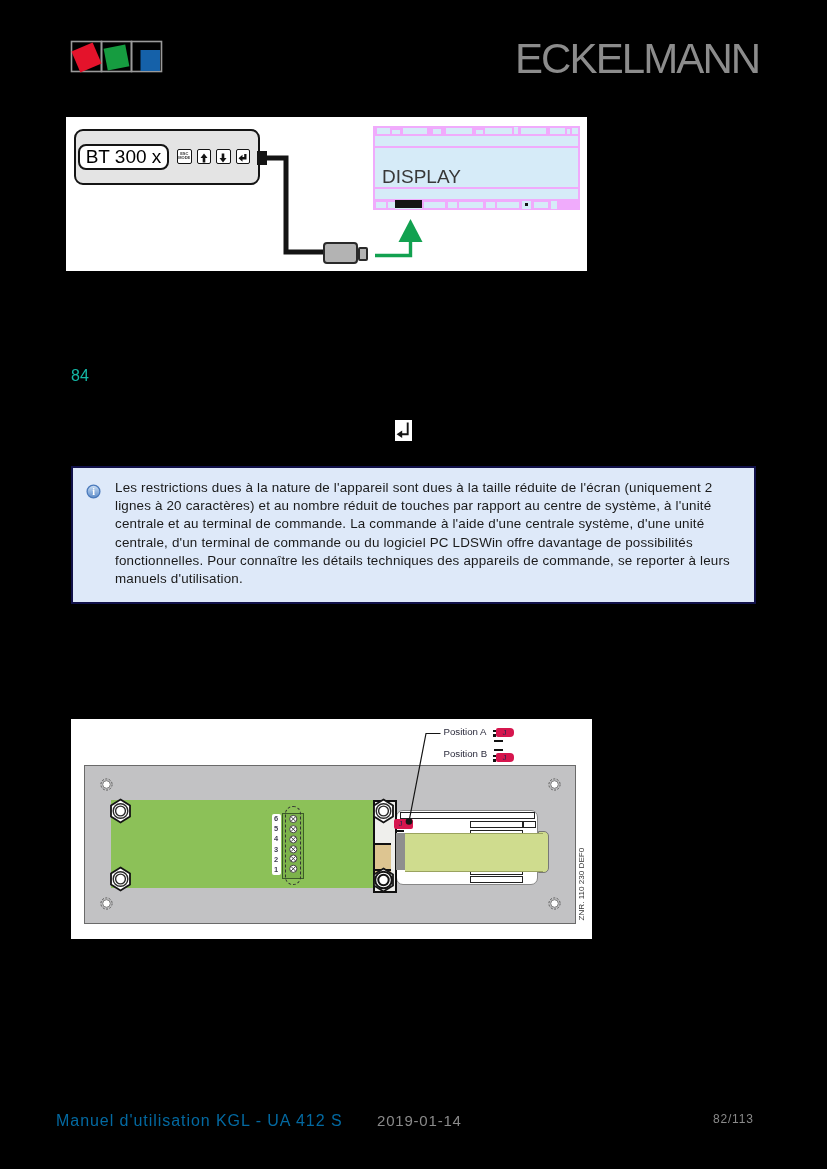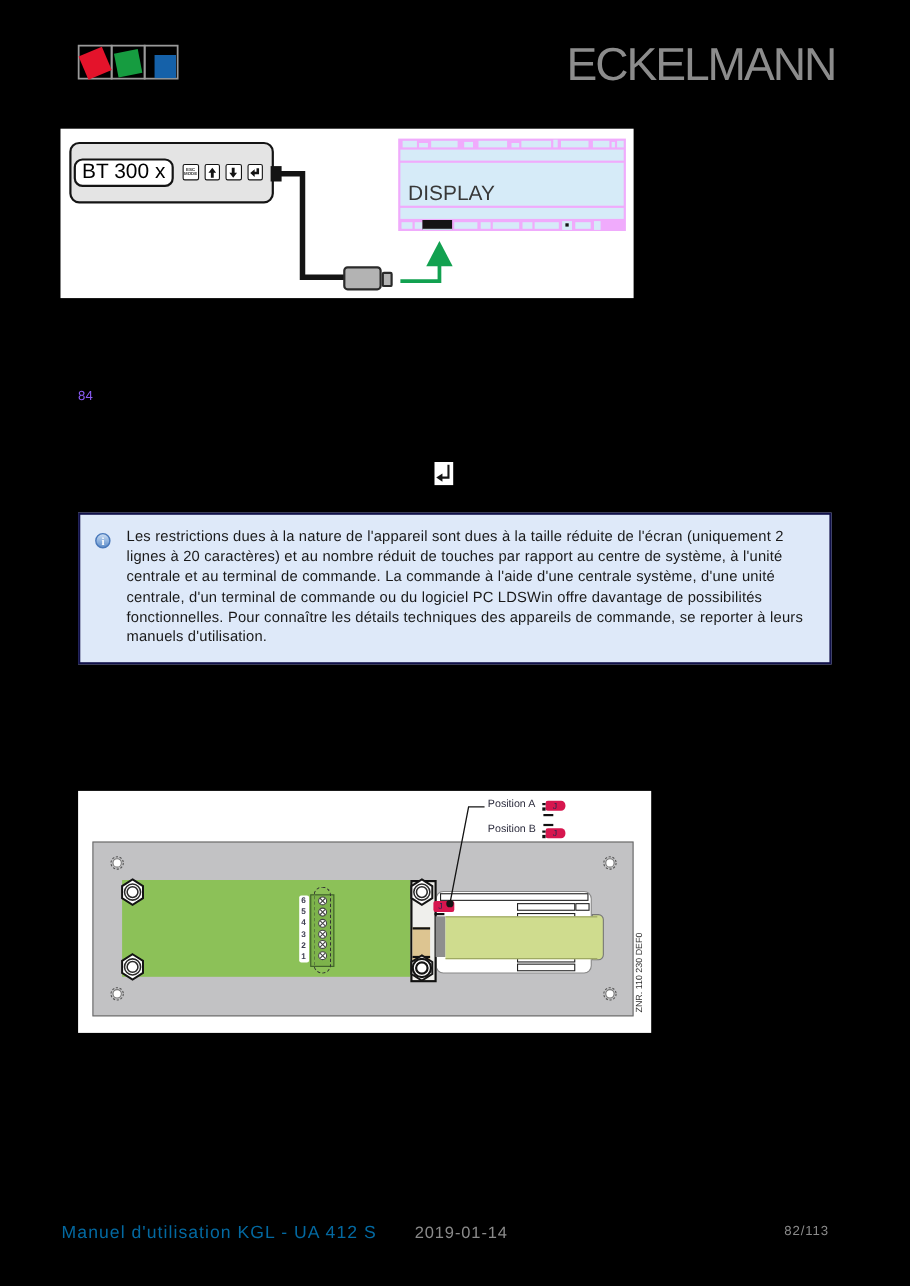--- a/index.html
+++ b/index.html
@@ -25,21 +25,21 @@
 
   <g transform="translate(48.5,21.5) rotate(-11)">
         <rect x="-11" y="-11" width="22" height="22" fill="#169c40"></rect>
       </g>
 
   <rect x="72.5" y="14" width="19.5" height="21" fill="#1561a9"></rect>
 </svg>
 
 <div class="abs" style="left:515px;top:35px;color:#8c8c8c;font-size:42px;letter-spacing:-1.9px;">ECKELMANN</div>
 
-<div class="abs" style="left:55px;top:117px;width:521px;height:154px;background:#fff;">
+<div class="abs" style="left:66px;top:117px;width:521px;height:154px;background:#fff;">
 
   <div class="abs" style="left:8px;top:12px;width:182px;height:52px;background:#e4e4e4;border:2px solid #141414;border-radius:9px;"></div>
 
   <div class="abs" style="left:12px;top:27px;width:87px;height:22px;background:#fff;border:2px solid #141414;border-radius:8px;color:#000;font-size:19px;line-height:22px;text-align:center;">BT 300 x</div>
 
   <div class="abs" style="left:111px;top:32px;width:12.5px;height:12.5px;background:#fff;border:1.6px solid #141414;border-radius:2px;overflow:hidden;">
      <div style="font-size:4px;line-height:4.5px;text-align:center;margin-top:1.5px;color:#333;font-weight:bold;">ESC<br>MODE</div>
   </div>
 
   <div class="abs" style="left:130.5px;top:32px;width:12.5px;height:12.5px;background:#fff;border:1.6px solid #141414;border-radius:2px;">
@@ -109,21 +109,21 @@
     <div class="abs" style="left:113px;top:76px;width:9px;height:6px;background:#d6ebf8;"></div>
     <div class="abs" style="left:124px;top:76px;width:22px;height:6px;background:#d6ebf8;"></div>
     <div class="abs" style="left:149px;top:75px;width:9px;height:8px;background:#d6ebf8;"></div>
     <div class="abs" style="left:152px;top:77px;width:3px;height:3px;background:#141414;"></div>
     <div class="abs" style="left:161px;top:76px;width:14px;height:6px;background:#d6ebf8;"></div>
     <div class="abs" style="left:178px;top:75px;width:6px;height:8px;background:#d6ebf8;"></div>
   </div>
 </div>
 
 
-<div class="abs" style="left:71px;top:353px;color:#8b5cf6;font-size:12px;">84</div>
+<div class="abs" style="left:71px;top:367px;color:#14b8a6;font-size:16px;">84</div>
 
 <div class="abs" style="left:395px;top:420px;width:17px;height:21px;background:#fff;">
   <svg width="17" height="21" viewBox="0 0 17 21">
         <path d="M12.7 2.5 L12.7 14.2 L6.2 14.2" fill="none" stroke="#141414" stroke-width="1.9"></path>
         <path d="M7.2 10.4 L7.2 18 L1.6 14.2 Z" fill="#141414"></path>
       </svg>
 </div>
 
 <div class="abs" style="left:71px;top:466px;width:681px;height:134px;background:#dee9f9;border:2px solid #11114a;">
 

